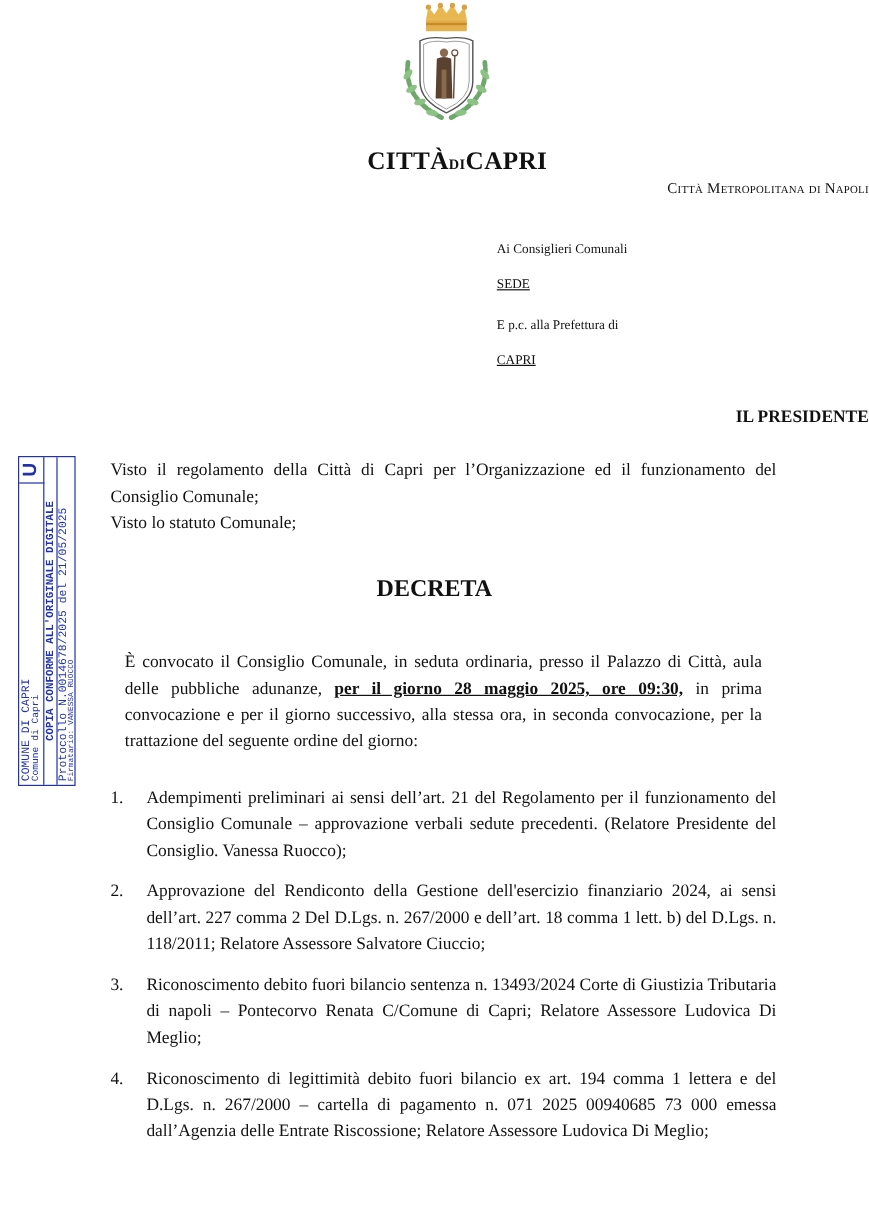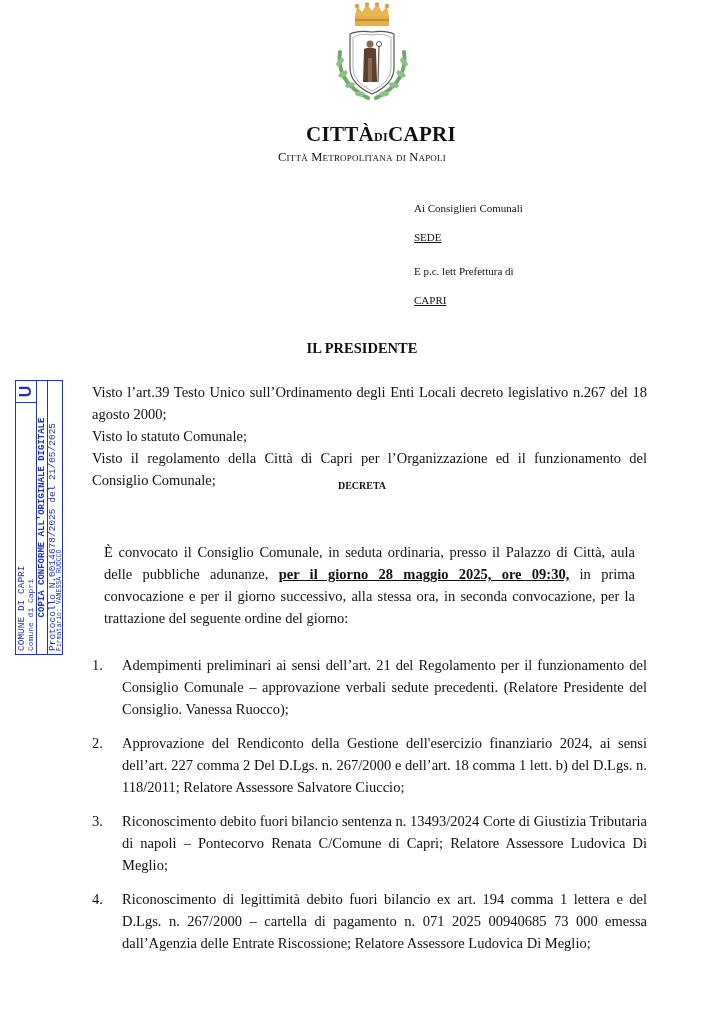--- a/index.html
+++ b/index.html
@@ -5,36 +5,36 @@
   html, body { margin: 0; padding: 0; background: #ffffff; }
   body { width: 724px; height: 1024px; position: relative; overflow: hidden;
          font-family: "Liberation Serif", "DejaVu Serif", serif; color: #111; }
 
   
   .crest { position: absolute; left: 328px; top: 2px; width: 88px; height: 110px; }
 
   .city-title { position: absolute; left: 0; right: 0; top: 122px; text-align: center;
                 font-weight: bold; font-size: 21px; letter-spacing: 0.3px; color: #111; padding-left: 38px; }
   .city-title .di { font-size: 12px; }
-  .city-sub { position: absolute; left: 0; right: 0; top: 150px; text-align: center;
+  .city-sub { position: absolute; left: 0; right: 0; top: 150px; text-align: right;
               font-size: 12.5px; font-variant: small-caps; letter-spacing: 0.2px; }
 
   .recipients { position: absolute; left: 414px; top: 200px; font-size: 11px; line-height: 17px; }
   .recipients .u { text-decoration: underline; margin-top: 12px; }
   .recipients .gap { height: 17px; }
 
-  .president { position: absolute; left: 0; right: 0; top: 340px; text-align: center;
+  .president { position: absolute; left: 0; right: 0; top: 340px; text-align: right;
                font-weight: bold; font-size: 14.5px; }
 
   .body-text { position: absolute; left: 92px; width: 555px; font-size: 14.5px;
                line-height: 22px; text-align: justify; }
   .visto { top: 381px; }
   .visto p { margin: 0; }
   .decreta { position: absolute; left: 0; right: 0; top: 480px; text-align: center;
-             font-weight: bold; font-size: 10px; }
+             font-weight: bold; font-size: 20px; }
   .convocation { top: 529px; }
   .convocation p { margin: 12px; }
   .convocation .date { font-weight: bold; text-decoration: underline; }
 
   .agenda { position: absolute; left: 92px; top: 654px; width: 555px; margin: 0; padding: 0;
             list-style: none; font-size: 14.5px; line-height: 22px; }
   .agenda li { position: relative; padding-left: 30px; text-align: justify; margin-bottom: 12px; }
   .agenda li .num { position: absolute; left: 0; top: 0; }
 
   
@@ -104,30 +104,29 @@
 
 <div class="city-title">
   <span>CITTÀ</span><span class="di">DI</span><span>CAPRI</span>
 </div>
 <div class="city-sub">Città Metropolitana di Napoli</div>
 
 <div class="recipients">
   <div>Ai Consiglieri Comunali</div>
   <div class="u">SEDE</div>
   <div class="gap"></div>
-  <div>E p.c. lett Prefettura di</div>
+  <div>E p.c. alla Prefettura di</div>
   <div class="u">CAPRI</div>
 </div>
 
 <div class="president">IL PRESIDENTE</div>
 
 <div class="body-text visto">
-  <p>Visto l’art.39 Testo Unico sull’Ordinamento degli Enti Locali decreto legislativo n.267 del 18 agosto 2000;</p>
+  <p>Visto il regolamento della Città di Capri per l’Organizzazione ed il funzionamento del Consiglio Comunale;</p>
   <p>Visto lo statuto Comunale;</p>
-  <p>Visto il regolamento della Città di Capri per l’Organizzazione ed il funzionamento del Consiglio Comunale;</p>
 </div>
 
 <div class="decreta">DECRETA</div>
 
 <div class="body-text convocation">
   <p><span>È convocato il Consiglio Comunale, in seduta ordinaria, presso il Palazzo di Città, aula delle pubbliche adunanze, </span><span class="date">per il giorno 28 maggio 2025, ore 09:30,</span><span> in prima convocazione e per il giorno successivo, alla stessa ora, in seconda convocazione, per la trattazione del seguente ordine del giorno:</span></p>
 </div>
 
 <ol class="agenda">
   <li><span class="num">1.</span><span>Adempimenti preliminari ai sensi dell’art. 21 del Regolamento per il funzionamento del Consiglio Comunale – approvazione verbali sedute precedenti. (Relatore Presidente del Consiglio. Vanessa Ruocco);</span></li>

